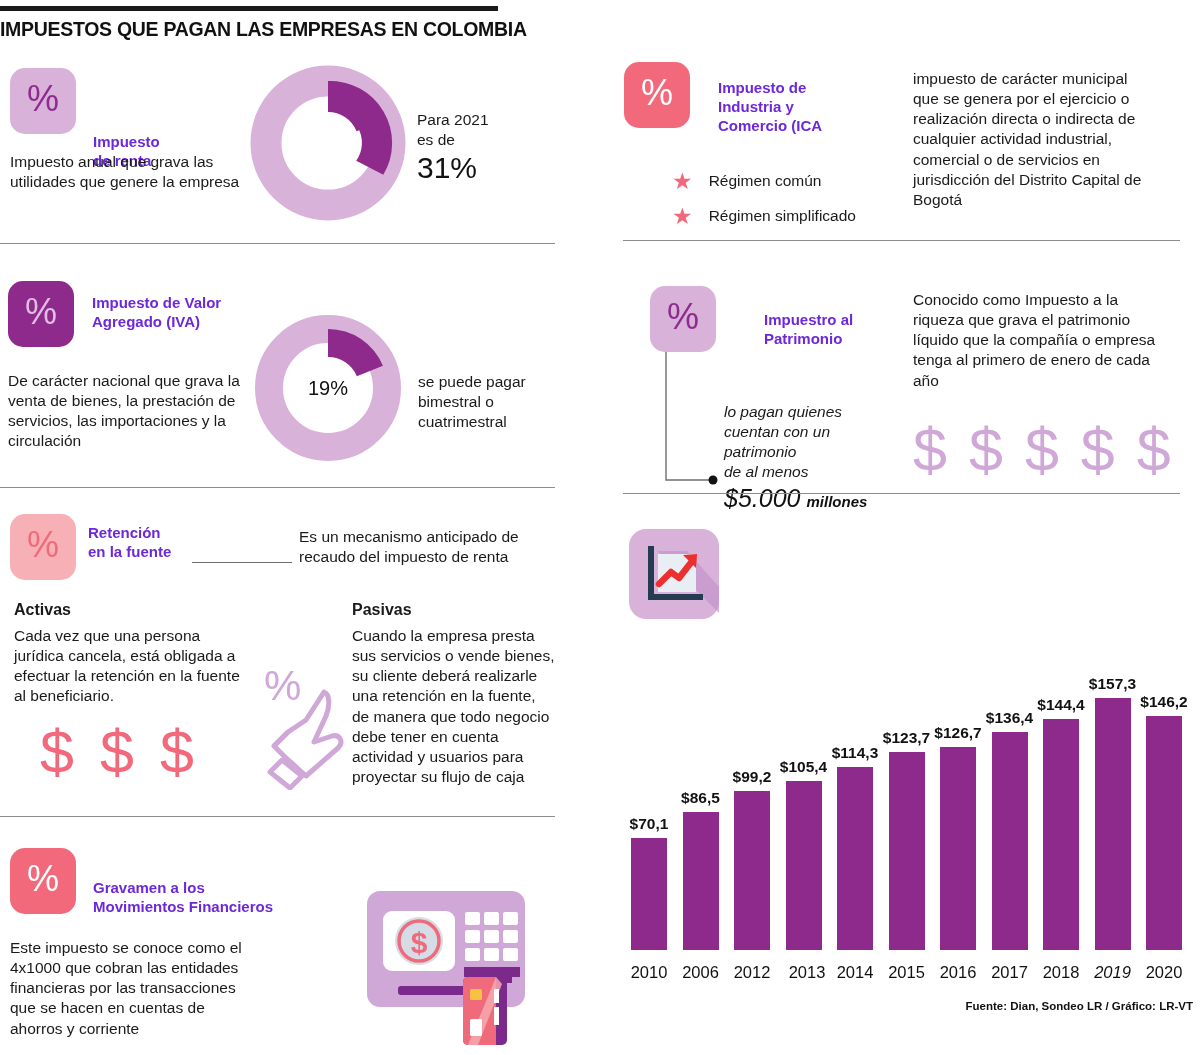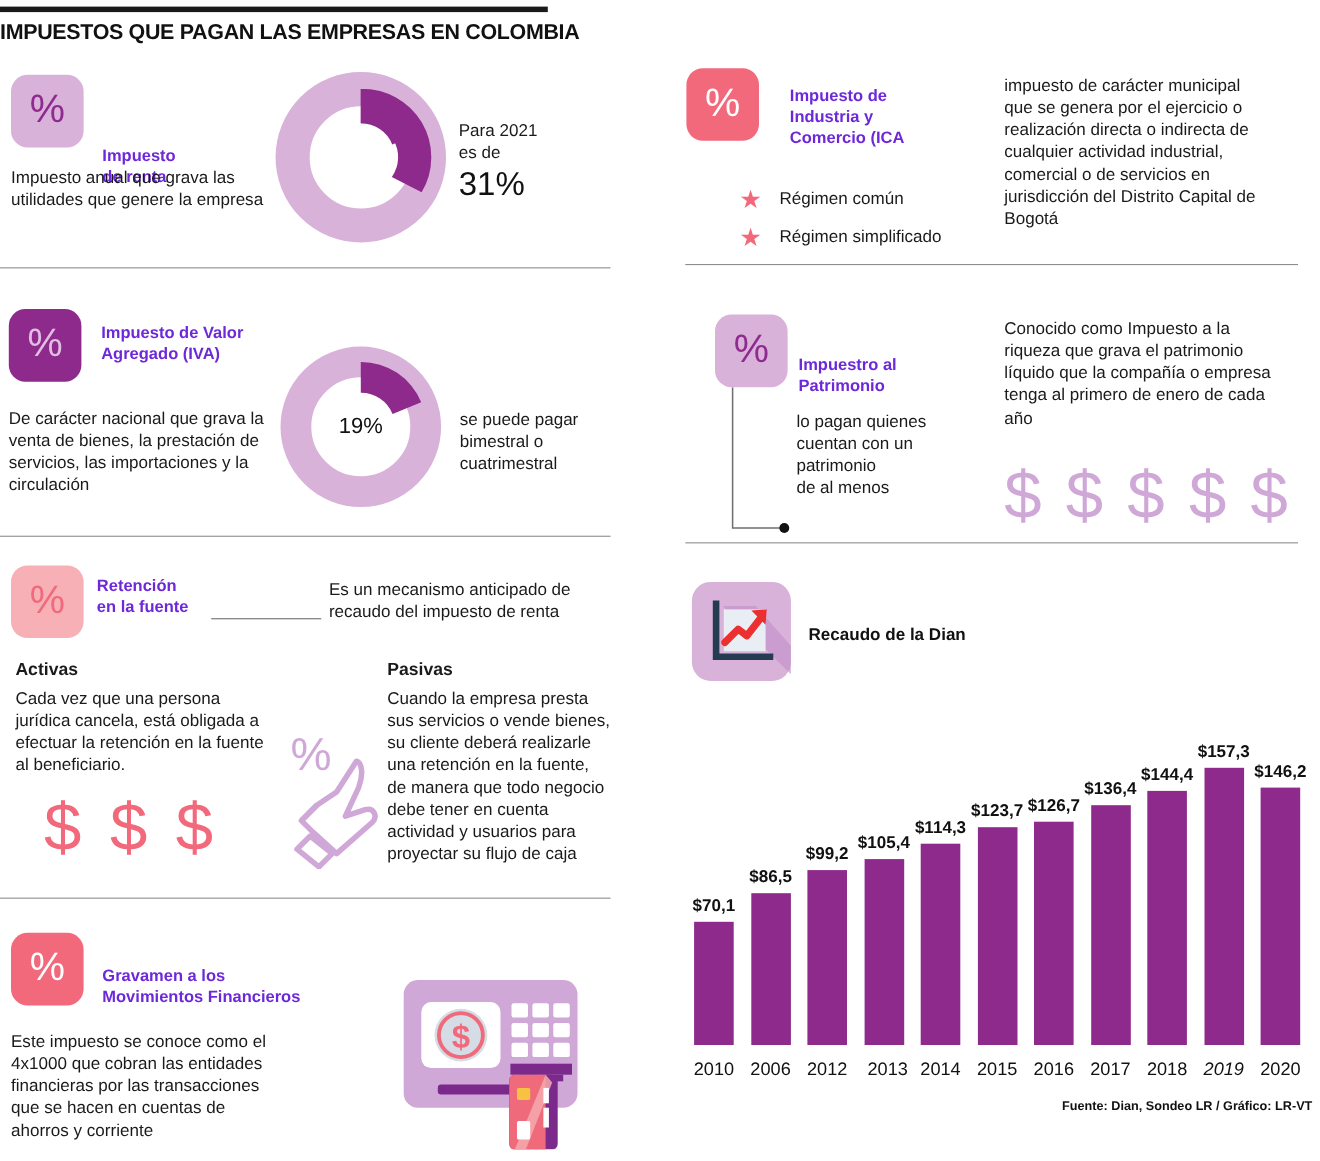--- a/index.html
+++ b/index.html
@@ -239,37 +239,41 @@
 </div>
 
 <div class="abs body-txt" style="left:913px; top:69px; width:235px;">impuesto de carácter municipal que se genera por el ejercicio o realización directa o indirecta de cualquier actividad industrial, comercial o de servicios en jurisdicción del  Distrito Capital de Bogotá</div>
 
 <div class="abs divider" style="left:623px; top:240px; width:557px;"></div>
 
 <div class="abs badge badge-lilac" style="left:650px; top:286px;">
     <span>%</span>
   </div>
 
-<div class="abs sec-title" style="left:726px; top:310px; width:180px;margin-top:12px;">
+<div class="abs sec-title" style="left:764px; top:310px; width:180px;">
   <div>Impuestro al</div>
   <div>Patrimonio</div>
 </div>
 
 <div class="abs" style="left:655px; top:352px;">
   <svg width="80" height="140" viewBox="0 0 80 140">
     <path id="pat-connector" d="M11 0 L11 128 L54 128" stroke="#6f6f6f" fill="none" stroke-width="1.4"></path>
     <circle cx="58" cy="128" r="4.5" fill="#111"></circle>
   </svg>
 </div>
 
-<div class="abs" style="left:724px; top:374px; width:180px;">
+<div class="abs" style="left:724px; top:402px; width:180px;font-style:italic;">
   <div class="body-txt">lo pagan quienes</div>
   <div class="body-txt">cuentan con un</div>
   <div class="body-txt">patrimonio</div>
   <div class="body-txt">de al menos</div>
+  <div style="display:flex; align-items:baseline; gap:6px; margin-top:1px;">
+    <span style="font-size:25px; color:#111;">$5.000</span>
+    <span style="font-size:15px; font-weight:bold; color:#111;">millones</span>
+  </div>
 </div>
 
 <div class="abs body-txt" style="left:913px; top:290px; width:250px;">Conocido como Impuesto a la riqueza que grava el patrimonio líquido que la compañía o empresa tenga al primero de enero de cada año</div>
 
 <div class="abs dollar-row" style="left:913px; top:420px; gap:22px;">
   <span class="dollar dollar-lilac">$</span>
   <span class="dollar dollar-lilac">$</span>
   <span class="dollar dollar-lilac">$</span>
   <span class="dollar dollar-lilac">$</span>
   <span class="dollar dollar-lilac">$</span>
@@ -282,21 +286,20 @@
     <rect x="2" y="2" width="90" height="90" rx="17" fill="#d9b2d9"></rect>
     <path d="M30 24 L92 86 L92 60 L60 24 Z" fill="#c391cb" opacity="0.65"></path>
     <rect x="31" y="27" width="38" height="38" fill="#e9eef5"></rect>
     <path d="M24 22 L24 70 L73 70" stroke="#253b52" stroke-width="6" fill="none" stroke-linecap="square"></path>
     <path d="M32 57 L44 45 L52 51 L66 33" stroke="#ec2f2f" stroke-width="6.5" fill="none" stroke-linejoin="round" stroke-linecap="round"></path>
     <path d="M56 28 L70 27 L69 41 Z" fill="#ec2f2f"></path>
   </svg>
 </div>
 
 <div class="abs" style="left:735px; top:569px; width:330px;">
-  <div style="font-size:15.5px; font-weight:bold; color:#111;">Recaudo de la Dian</div>
 </div>
 
 <div class="abs" id="chart-area">
 
   <div id="bars-layer" style="position:absolute; inset:0;">
       <div class="bar" style="left: 8px; height: 112.16px; background: rgb(142, 42, 139);"></div>
       <div class="bar-value" style="left: -3px; width: 58px; bottom: 179.16px;">$70,1</div>
       <div class="bar-year" style="left: 0px;">2010</div>
       <div class="bar" style="left: 59.5px; height: 138.4px; background: rgb(142, 42, 139);"></div>
       <div class="bar-value" style="left: 48.5px; width: 58px; bottom: 205.4px;">$86,5</div>

